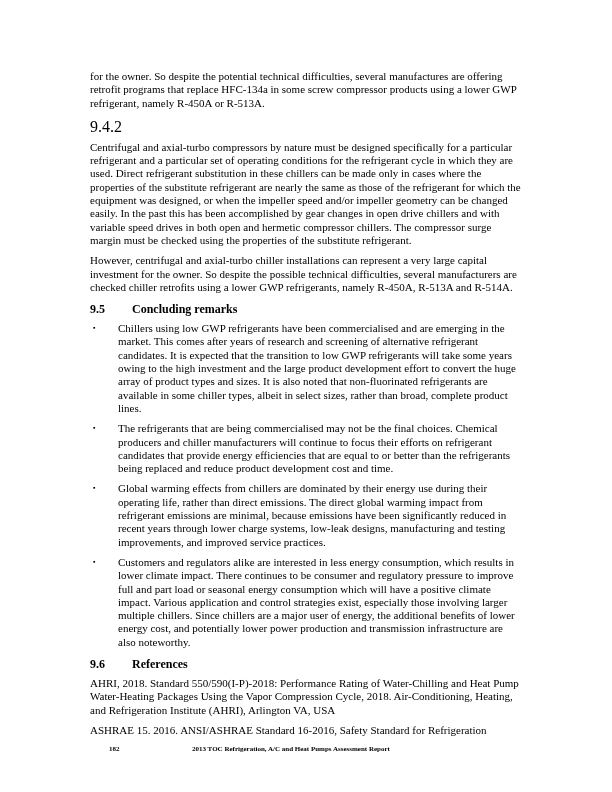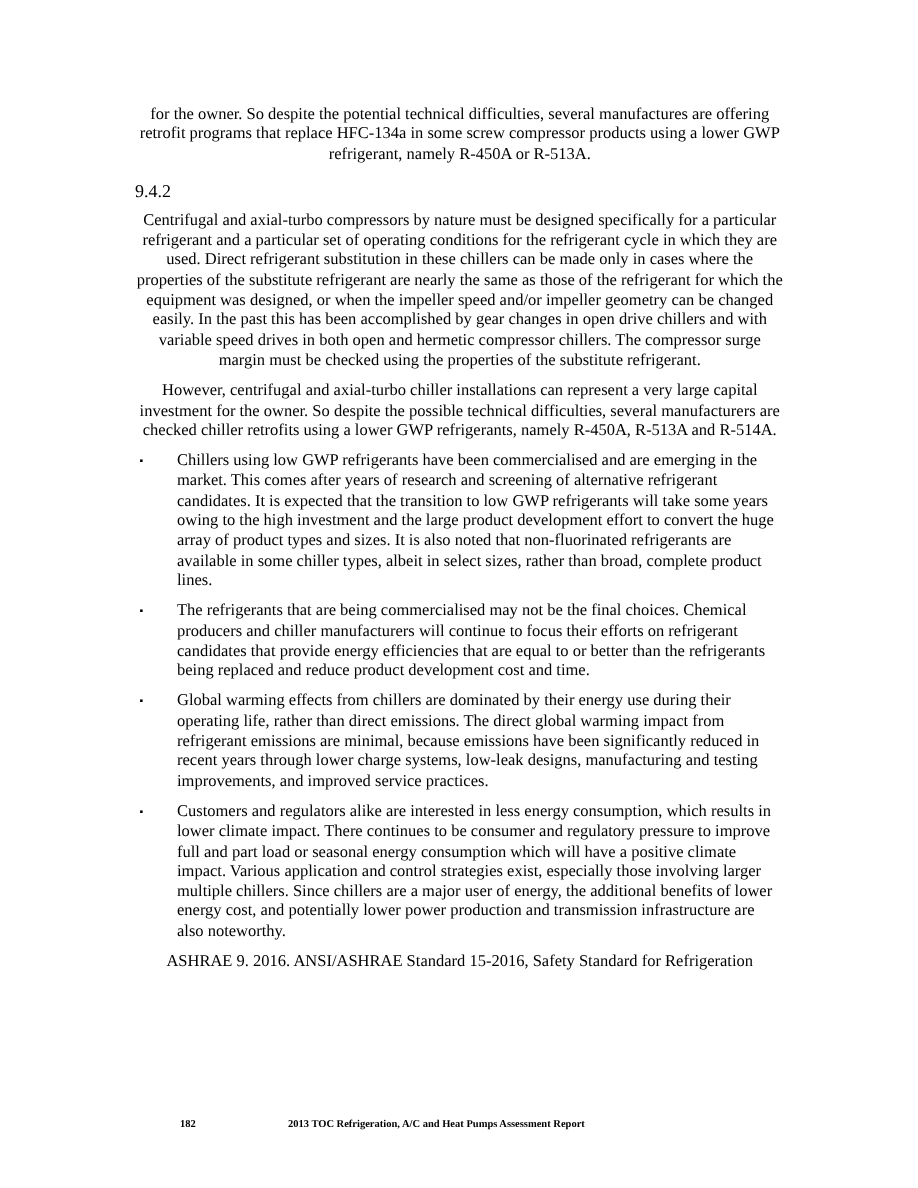--- a/index.html
+++ b/index.html
@@ -1,62 +1,71 @@
 <!DOCTYPE html>
 <html><head>
   <meta charset="utf-8">
   <style>
     html, body { margin: 0; padding: 0; background: #ffffff; }
     body { width: 612px; height: 792px; position: relative; overflow: hidden;
       font-family: "Liberation Serif", serif; color: #000; }
     .page { position: absolute; left: 90px; top: 70px; width: 433px; }
     p { margin: 0; font-size: 11px; line-height: 13.3px; text-align: left; }
-    .para { margin-bottom: 7px; text-align: center; }
-    .h3 { font-size: 12px; line-height: 14px; margin: 10px 0 7px 0; display: flex; }
+    .para { margin-bottom: 7px; }
+    .h3 { font-size: 16px; line-height: 14px; margin: 10px 0 7px 0; display: flex; }
     .h3 .num { width: 42px; }
     .h2 { font-size: 12px; font-weight: bold; line-height: 14px; margin: 8px 0 6px 0; display: flex; }
     .h2 .num { width: 42px; }
     ul { list-style: none; margin: 0; padding: 0; }
     li { display: flex; margin-bottom: 7px; }
     li .bullet { width: 28px; flex: 0 0 28px; font-size: 7px; line-height: 13.3px; padding-left: 3px; box-sizing: border-box; }
     li p { flex: 1; }
     .footer { position: absolute; top: 745px; left: 0; width: 612px; font-size: 7px; font-weight: bold; }
-    .footer .pg { position: absolute; left: 120px; }
+    .footer .pg { position: absolute; left: 109px; }
     .footer .title { position: absolute; left: 192px; }
   </style>
 </head>
 <body>
 
 <div class="page">
   <p class="para">for the owner. So despite the potential technical difficulties, several manufactures are offering retrofit programs that replace HFC-134a in some screw compressor products using a lower GWP refrigerant, namely R-450A or R-513A.</p>
 
   <div class="h3">
     <span class="num">9.4.2</span>
   </div>
   <p class="para">Centrifugal and axial-turbo compressors by nature must be designed specifically for a particular refrigerant and a particular set of operating conditions for the refrigerant cycle in which they are used. Direct refrigerant substitution in these chillers can be made only in cases where the properties of the substitute refrigerant are nearly the same as those of the refrigerant for which the equipment was designed, or when the impeller speed and/or impeller geometry can be changed easily. In the past this has been accomplished by gear changes in open drive chillers and with variable speed drives in both open and hermetic compressor chillers. The compressor surge margin must be checked using the properties of the substitute refrigerant.</p>
   <p class="para">However, centrifugal and axial-turbo chiller installations can represent a very large capital investment for the owner. So despite the possible technical difficulties, several manufacturers are checked chiller retrofits using a lower GWP refrigerants, namely R-450A, R-513A and R-514A.</p>
 
+  <div class="h2">
+    <span class="num">9.5</span>
+    <span>Concluding remarks</span>
+  </div>
   <ul>
     <li>
       <span class="bullet">▪</span>
       <p>Chillers using low GWP refrigerants have been commercialised and are emerging in the market. This comes after years of research and screening of alternative refrigerant candidates. It is expected that the transition to low GWP refrigerants will take some years owing to the high investment and the large product development effort to convert the huge array of product types and sizes. It is also noted that non-fluorinated refrigerants are available in some chiller types, albeit in select sizes, rather than broad, complete product lines.</p>
     </li>
     <li>
       <span class="bullet">▪</span>
       <p>The refrigerants that are being commercialised may not be the final choices. Chemical producers and chiller manufacturers will continue to focus their efforts on refrigerant candidates that provide energy efficiencies that are equal to or better than the refrigerants being replaced and reduce product development cost and time.</p>
     </li>
     <li>
       <span class="bullet">▪</span>
       <p>Global warming effects from chillers are dominated by their energy use during their operating life, rather than direct emissions. The direct global warming impact from refrigerant emissions are minimal, because emissions have been significantly reduced in recent years through lower charge systems, low-leak designs, manufacturing and testing improvements, and improved service practices.</p>
     </li>
     <li>
       <span class="bullet">▪</span>
       <p>Customers and regulators alike are interested in less energy consumption, which results in lower climate impact. There continues to be consumer and regulatory pressure to improve full and part load or seasonal energy consumption which will have a positive climate impact. Various application and control strategies exist, especially those involving larger multiple chillers. Since chillers are a major user of energy, the additional benefits of lower energy cost, and potentially lower power production and transmission infrastructure are also noteworthy.</p>
     </li>
   </ul>
 
-  <p class="para">ASHRAE 9. 2016. ANSI/ASHRAE Standard 15-2016, Safety Standard for Refrigeration</p>
+  <div class="h2">
+    <span class="num">9.6</span>
+    <span>References</span>
+  </div>
+  <p class="para">AHRI, 2018. Standard 550/590(I-P)-2018: Performance Rating of Water-Chilling and Heat Pump Water-Heating Packages Using the Vapor Compression Cycle, 2018. Air-Conditioning, Heating, and Refrigeration Institute (AHRI), Arlington VA, USA</p>
+  <p class="para">ASHRAE 15. 2016. ANSI/ASHRAE Standard 16-2016, Safety Standard for Refrigeration</p>
 </div>
 
 <div class="footer">
   <span class="pg">182</span>
   <span class="title">2013 TOC Refrigeration, A/C and Heat Pumps Assessment Report</span>
 </div>
 
 </body></html>

